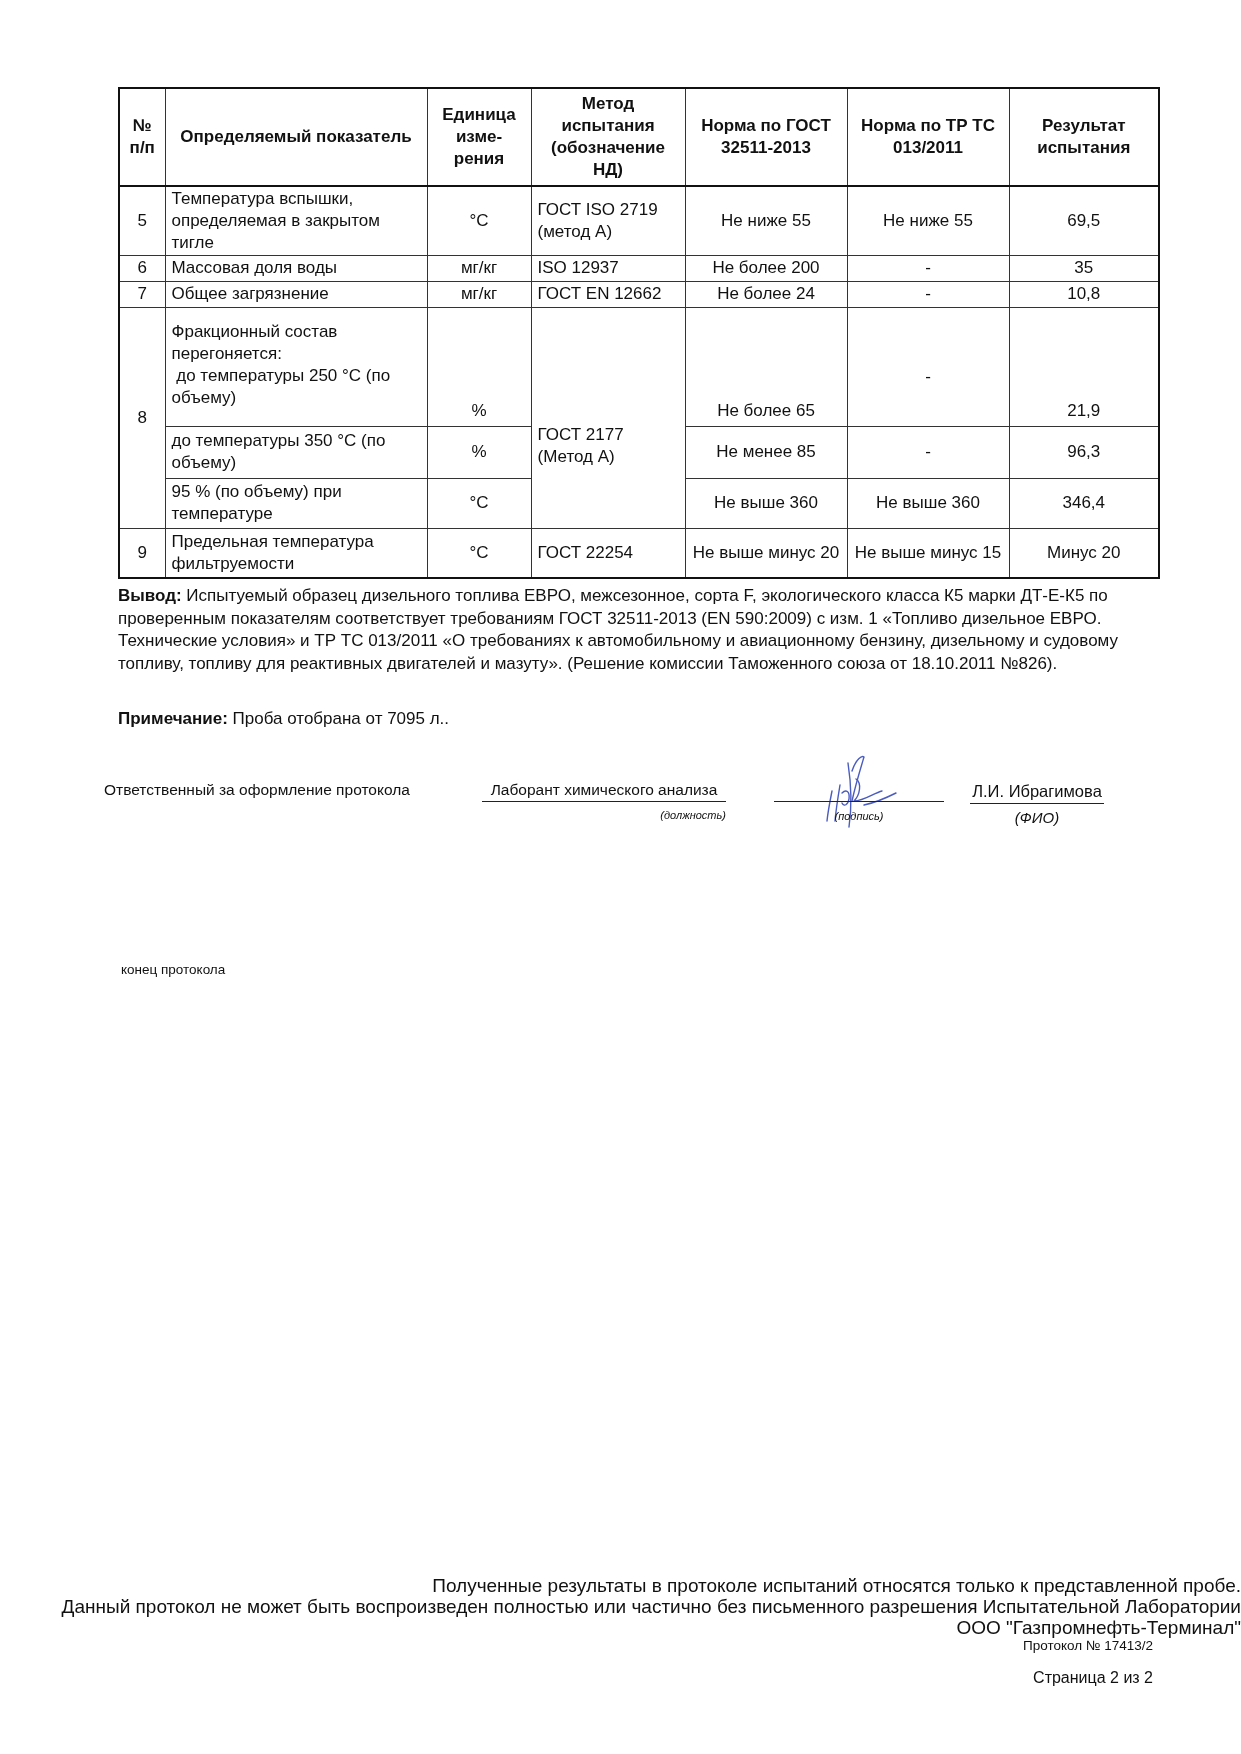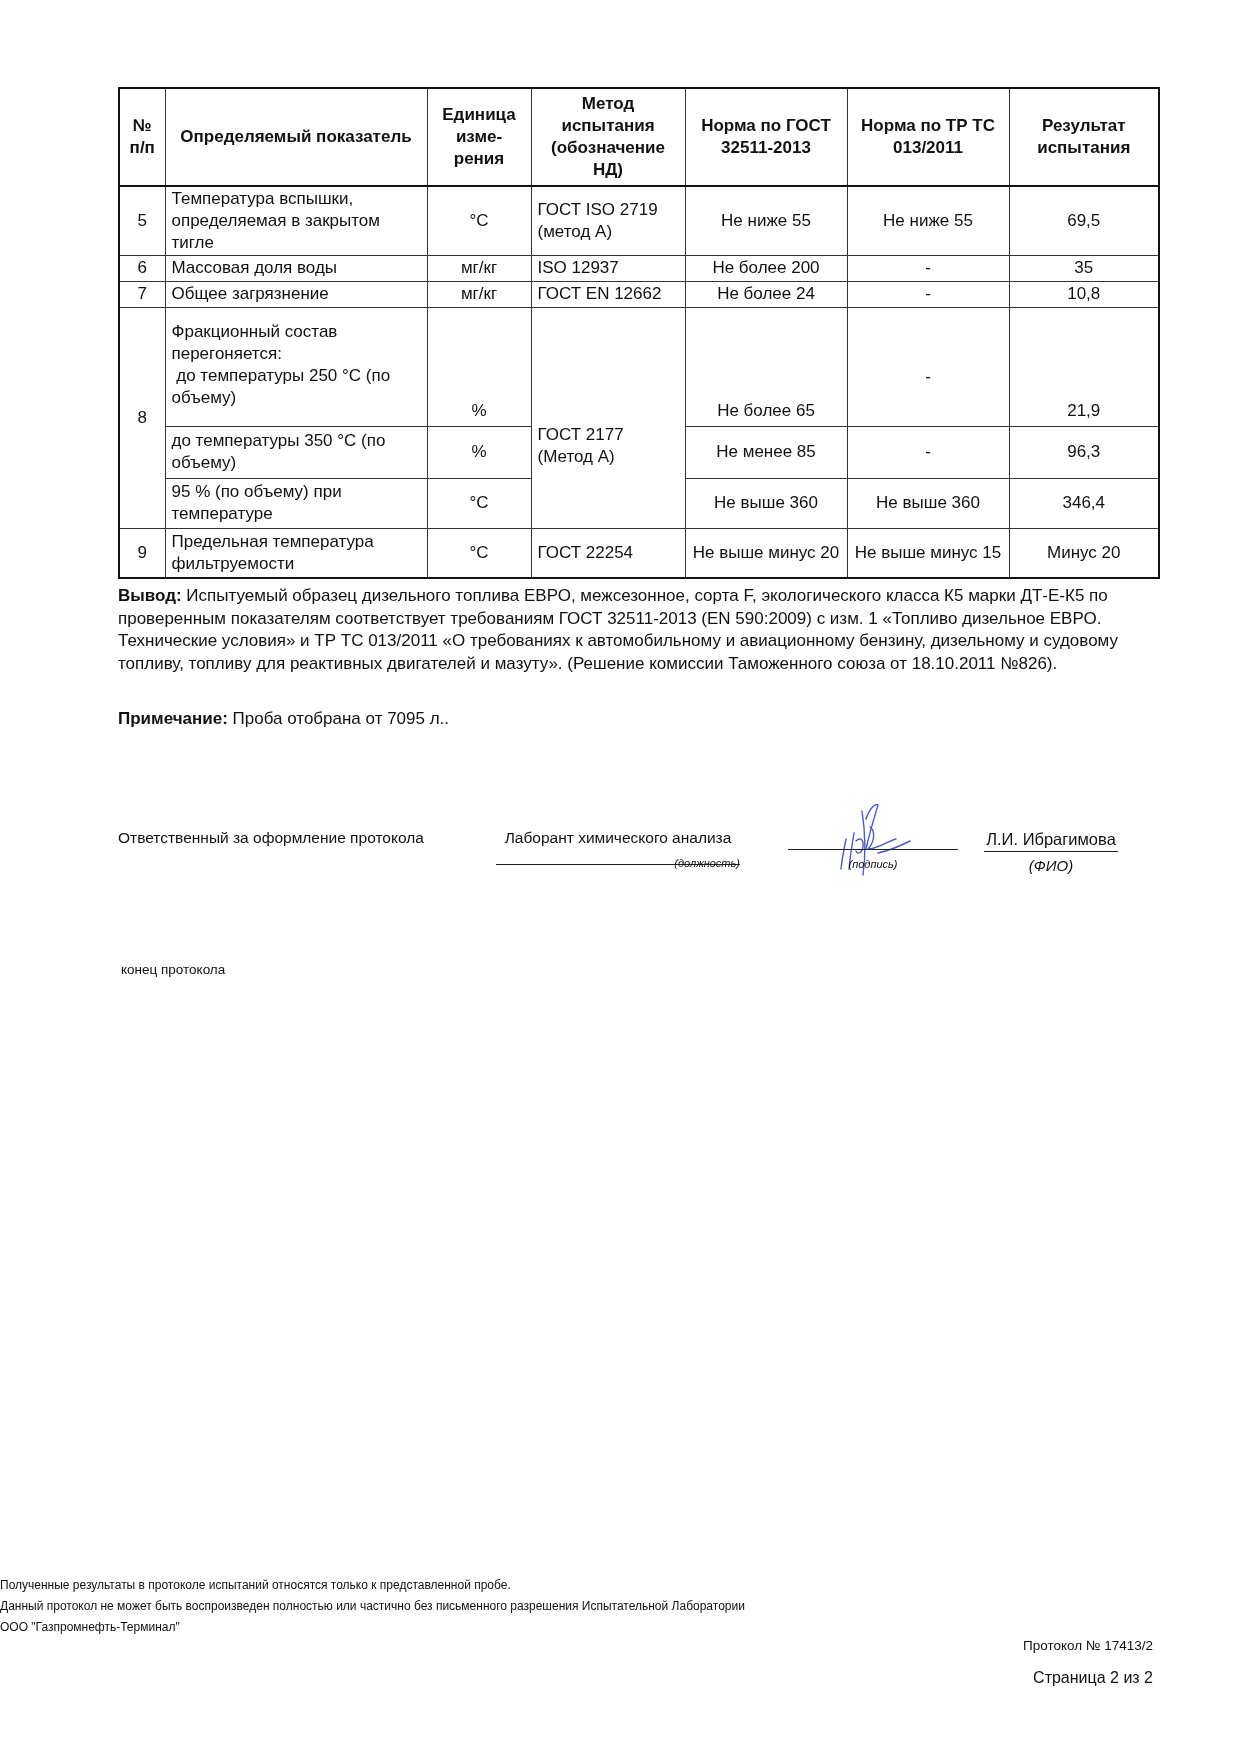--- a/index.html
+++ b/index.html
@@ -15,33 +15,33 @@
   table.results { border: 2px solid #111; }
   .c { text-align: center; vertical-align: middle; }
   .l { text-align: left; vertical-align: middle; }
   .b { vertical-align: bottom; }
   .pre { white-space: pre-wrap; }
 
   .conclusion { position: absolute; left: 118px; top: 585px; width: 1045px; font-size: 17px; line-height: 22.5px; }
   .conclusion b, .note b { font-weight: bold; }
   .note { position: absolute; left: 118px; top: 709px; font-size: 17px; }
 
-  .sign-row { position: absolute; top: 777px; left: 118px; width: 1045px; height: 60px; font-size: 15.5px; margin-top: 48px; }
+  .sign-row { position: absolute; top: 777px; left: 104px; width: 1045px; height: 60px; font-size: 15.5px; }
   .sign-label { position: absolute; left: 0; top: 4px; }
-  .sign-pos { position: absolute; left: 378px; top: 4px; width: 244px; text-align: center; border-bottom: 1.3px solid #222; padding-bottom: 17px; }
+  .sign-pos { position: absolute; left: 378px; top: 4px; width: 244px; text-align: center; border-bottom: 1.3px solid #222; padding-bottom: 2px; }
   .sign-pos-cap { position: absolute; left: 378px; top: 32px; width: 244px; text-align: right; font-size: 11px; font-style: italic; }
   .sign-line { position: absolute; left: 670px; top: 24px; width: 170px; border-bottom: 1.3px solid #222; }
   .sign-sig-cap { position: absolute; left: 670px; top: 33px; width: 170px; text-align: center; font-size: 11px; font-style: italic; }
   .sign-svg { position: absolute; left: 700px; top: -28px; width: 110px; height: 80px; }
   .sign-name { position: absolute; left: 866px; top: 5px; width: 134px; text-align: center; border-bottom: 1.3px solid #222; padding-bottom: 2px; font-size: 16.5px; }
   .sign-name-cap { position: absolute; left: 866px; top: 32px; width: 134px; text-align: center; font-size: 15px; font-style: italic; }
 
   .end { position: absolute; left: 121px; top: 962px; font-size: 13.5px; }
 
-  .footer { position: absolute; left: 0; top: 1575px; width: 1241px; text-align: left; font-size: 12px; line-height: 21px; }
+  .footer { position: absolute; left: 0; top: 1575px; width: 1241px; text-align: right; font-size: 19px; line-height: 21px; }
   .proto-no { position: absolute; right: 88px; top: 1638px; font-size: 13.5px; text-align: right; margin-left: 28px; }
   .page-no { position: absolute; right: 88px; top: 1669px; font-size: 16px; text-align: right; }
 </style>
 </head>
 <body>
 
 <div class="page">
 
   <table class="results">
     <colgroup>

